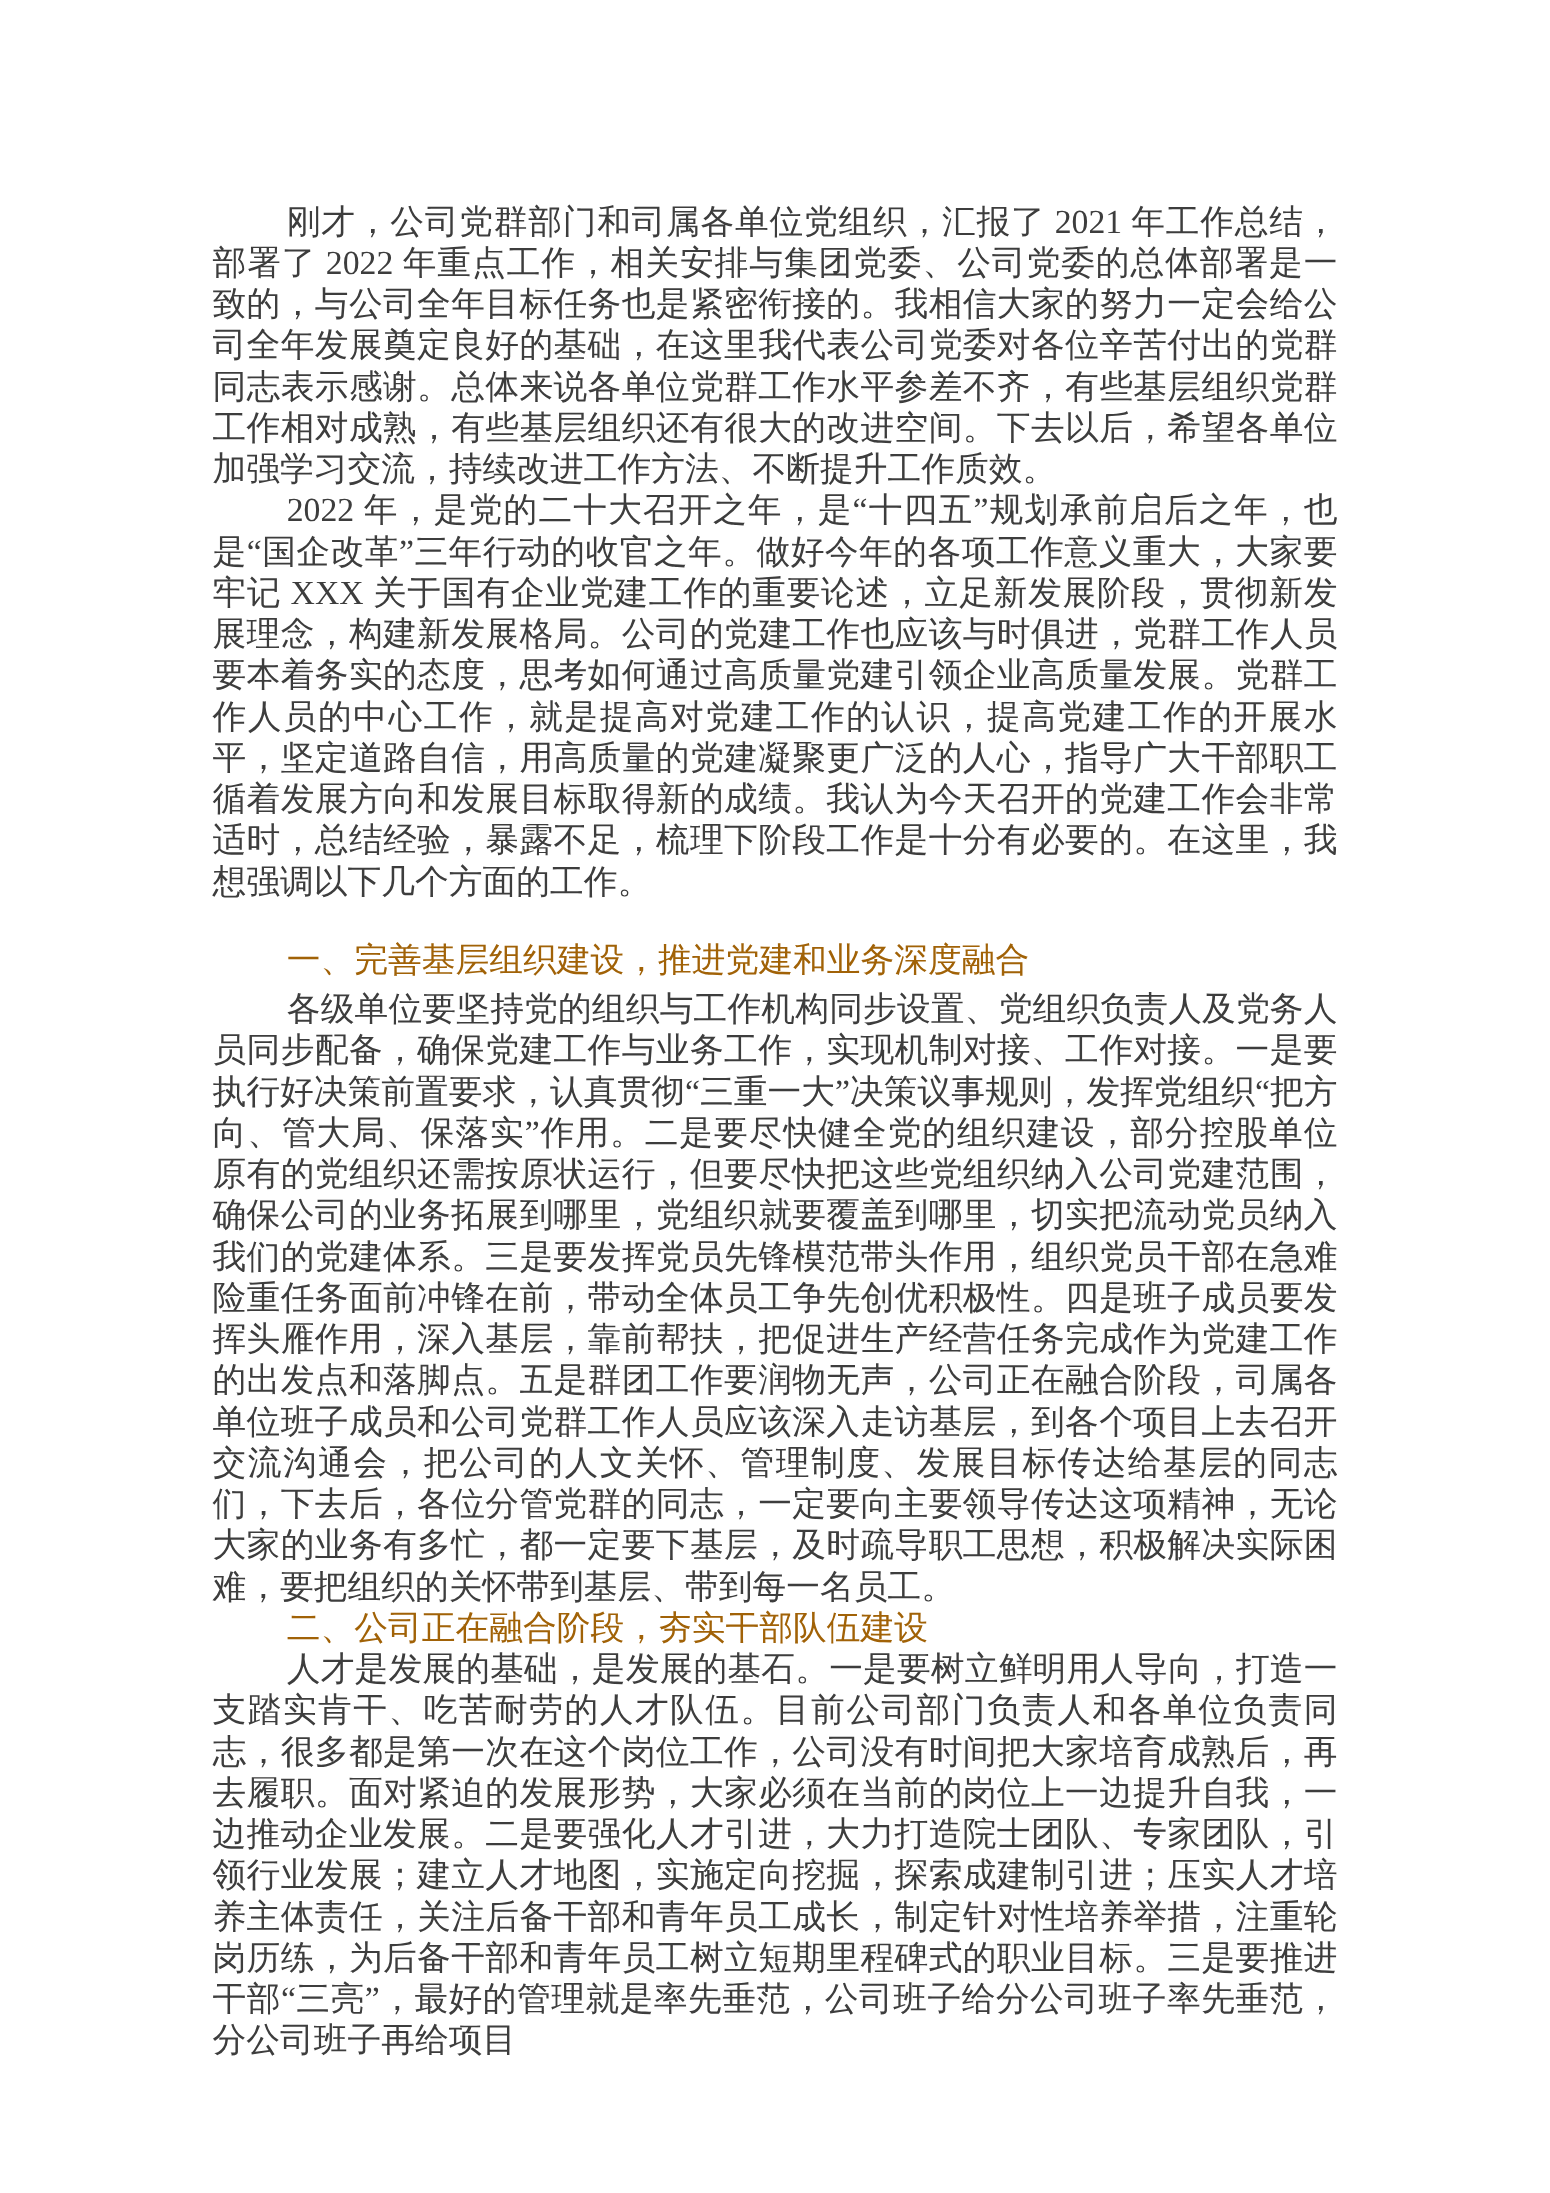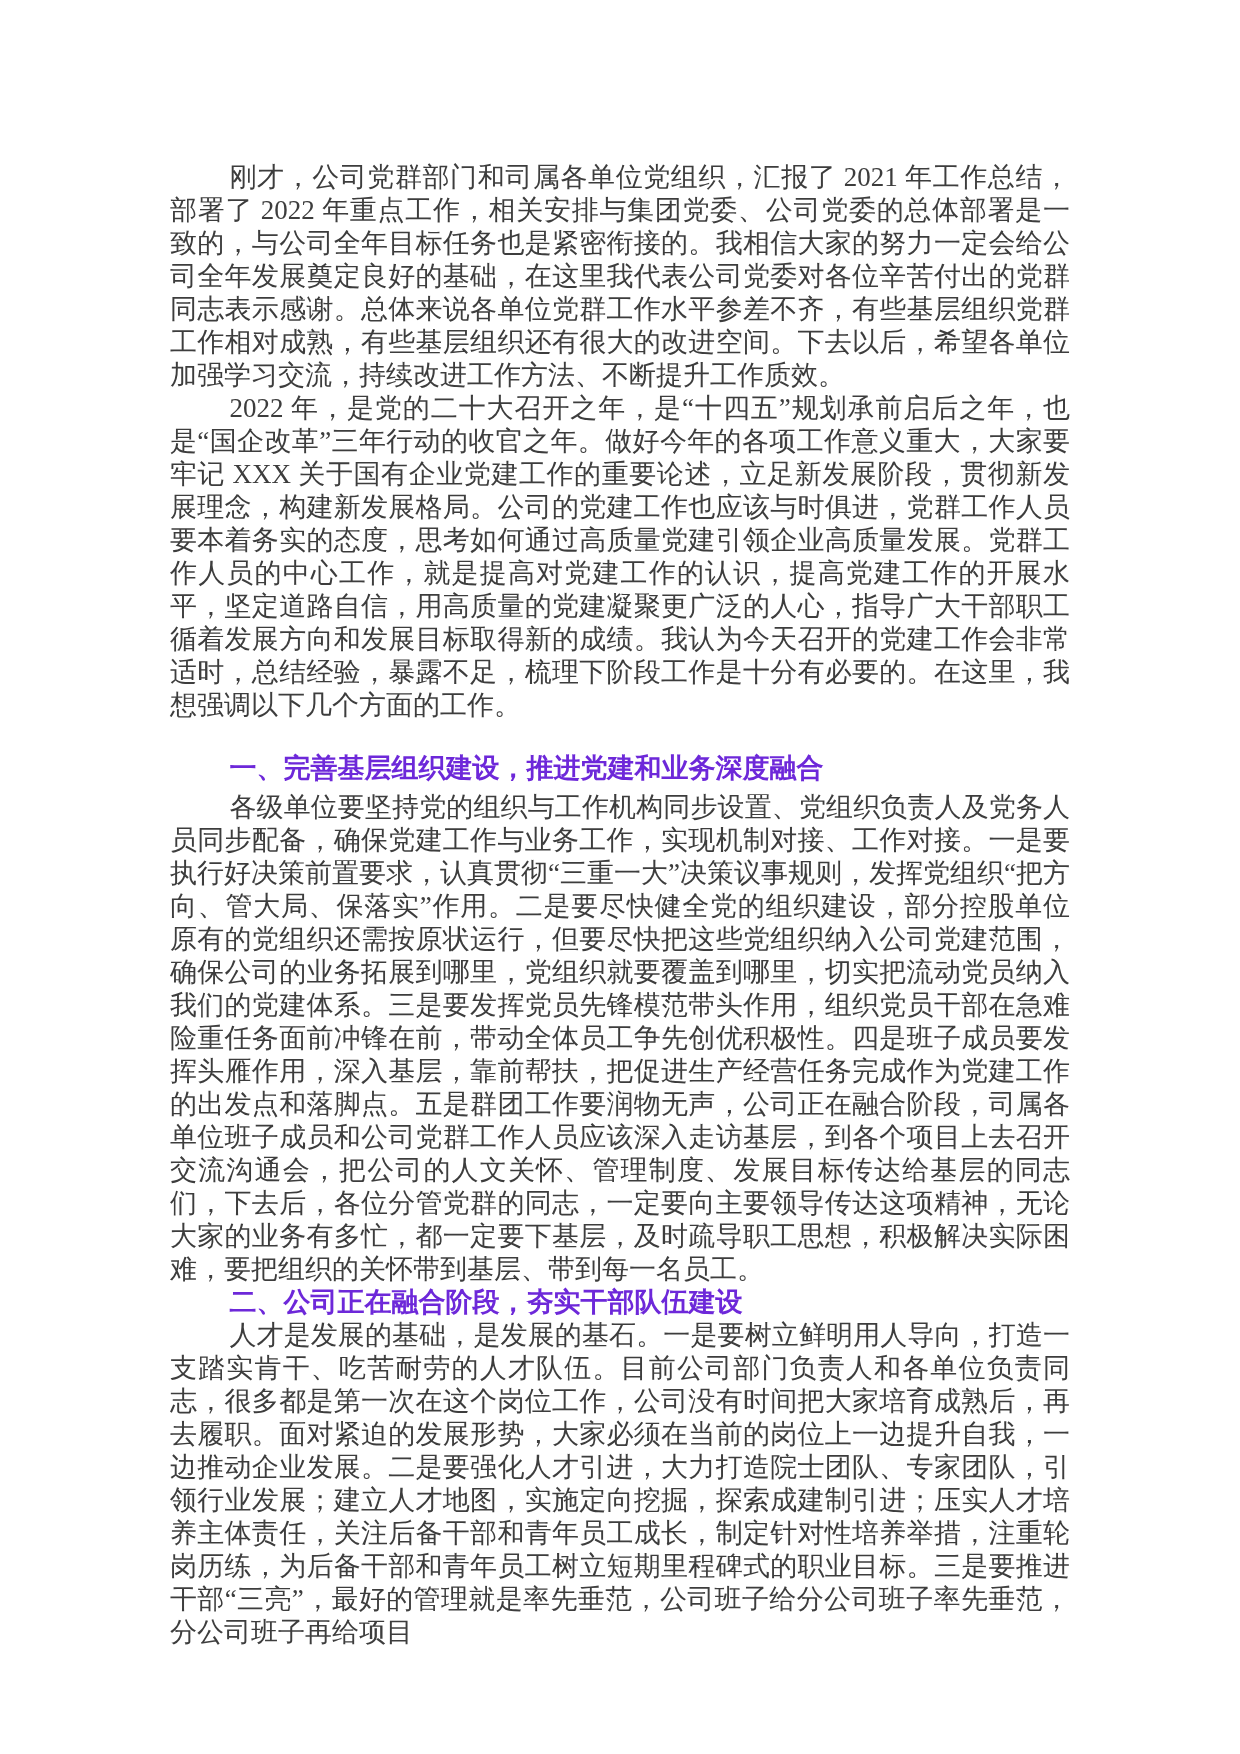--- a/index.html
+++ b/index.html
@@ -26,22 +26,22 @@
     color: #3d3d3d;
     text-align: justify;
     text-indent: 2.2em;
     margin: 0;
     word-break: break-all;
   }
   .heading {
     font-family: "Liberation Sans", "DejaVu Sans", sans-serif;
     font-size: 27px;
     line-height: 33px;
-    font-weight: 700;
-    color: #6d28d9;
+    font-weight: 400;
+    color: #a16207;
     text-align: justify;
     text-indent: 2.2em;
     margin: 0;
   }
   .heading.gap-before {
     margin-top: 30px;
     margin-bottom: 6px;
   }
 </style>
 </head>

